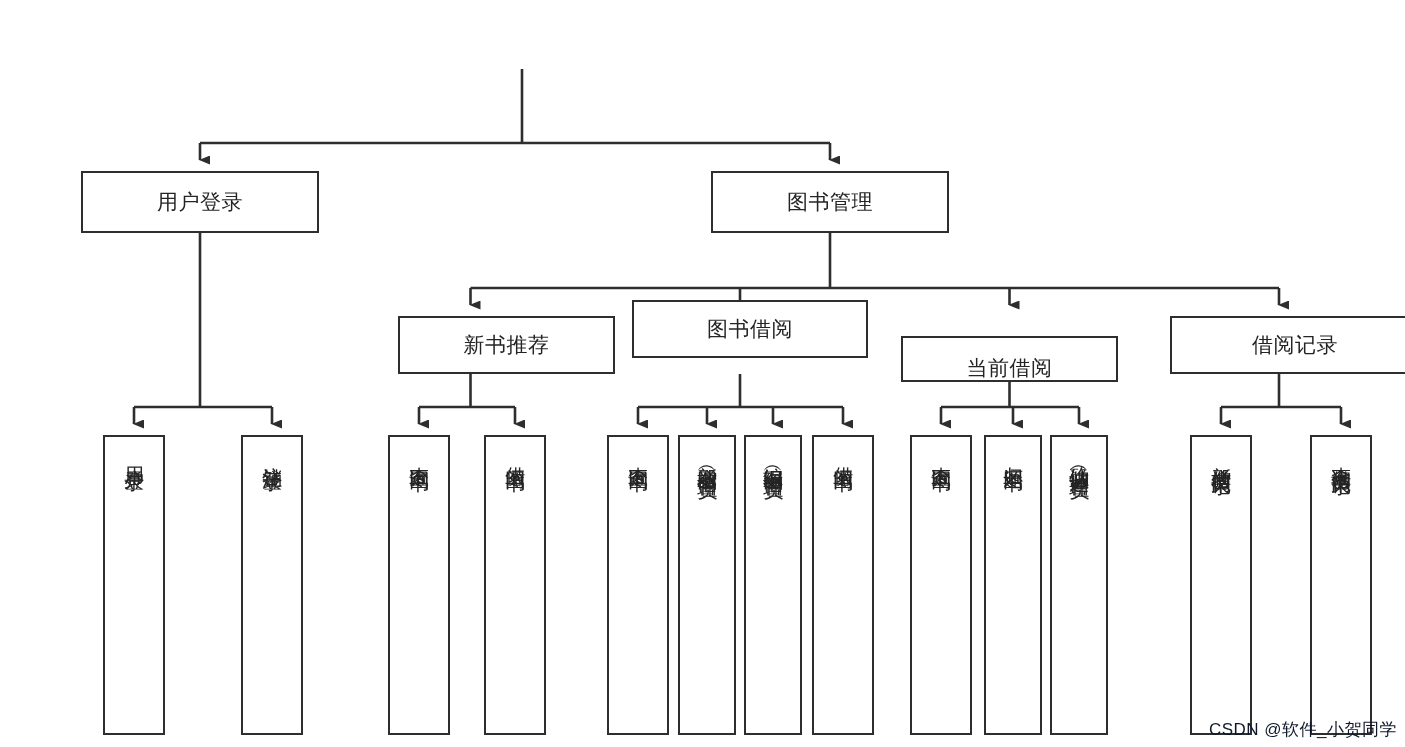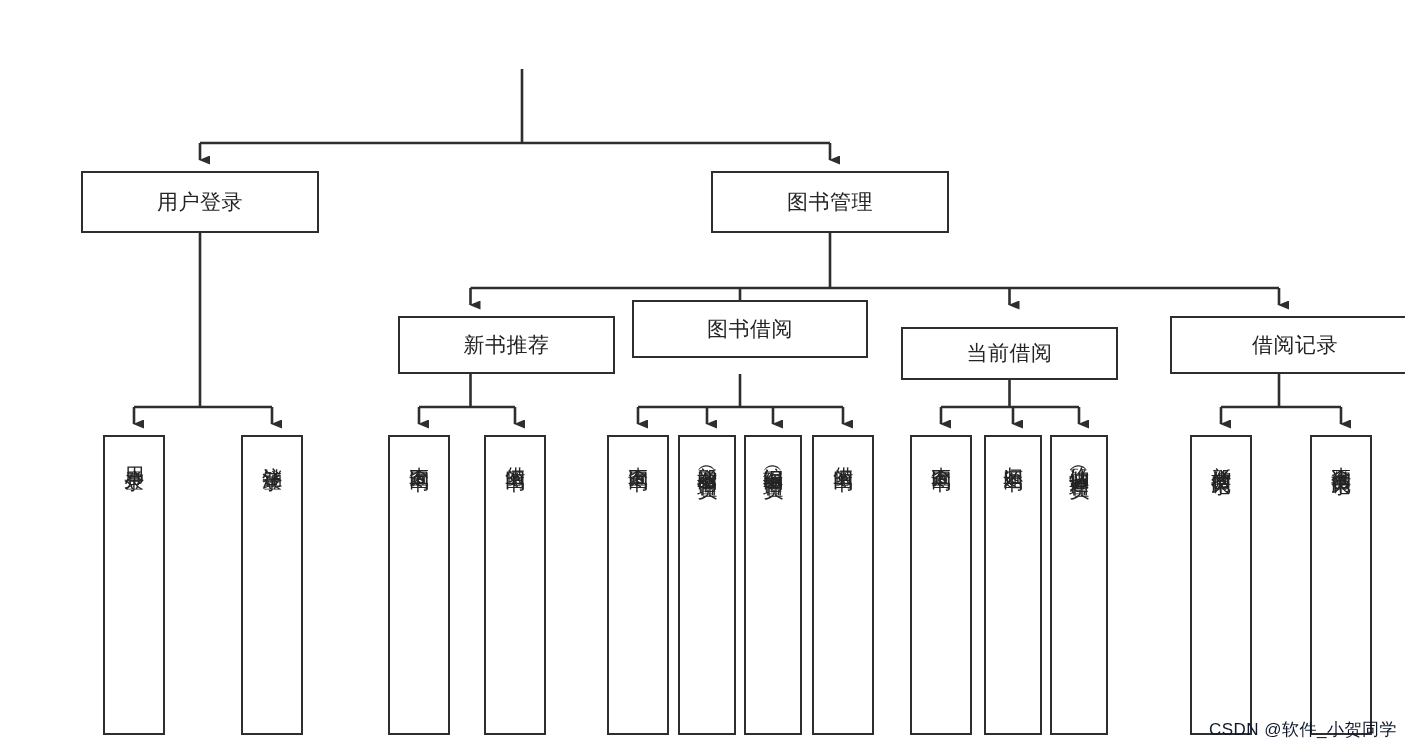--- a/index.html
+++ b/index.html
@@ -124,21 +124,21 @@
         <span class="label">图书管理</span>
       </div>
     </div>
   <div id="l3-layer">
       <div class="node" style="left: 362px; top: 316px; width: 217px; height: 58px; margin-left: 36px;">
         <span class="label">新书推荐</span>
       </div>
       <div class="node" style="left: 632px; top: 300px; width: 236px; height: 58px;">
         <span class="label">图书借阅</span>
       </div>
-      <div class="node" style="left: 901px; top: 327px; width: 217px; height: 53px;">
+      <div class="node" style="left: 901px; top: 336px; width: 217px; height: 46px; align-items: flex-end;">
         <span class="label">当前借阅</span>
       </div>
       <div class="node" style="left: 1170px; top: 316px; width: 250px; height: 58px;">
         <span class="label">借阅记录</span>
       </div>
     </div>
   <div id="leaf-layer">
       <div class="node leaf" style="left: 103px; top: 435px; width: 62px; height: 300px;">
         <span class="label">用户登录</span>
       </div>

